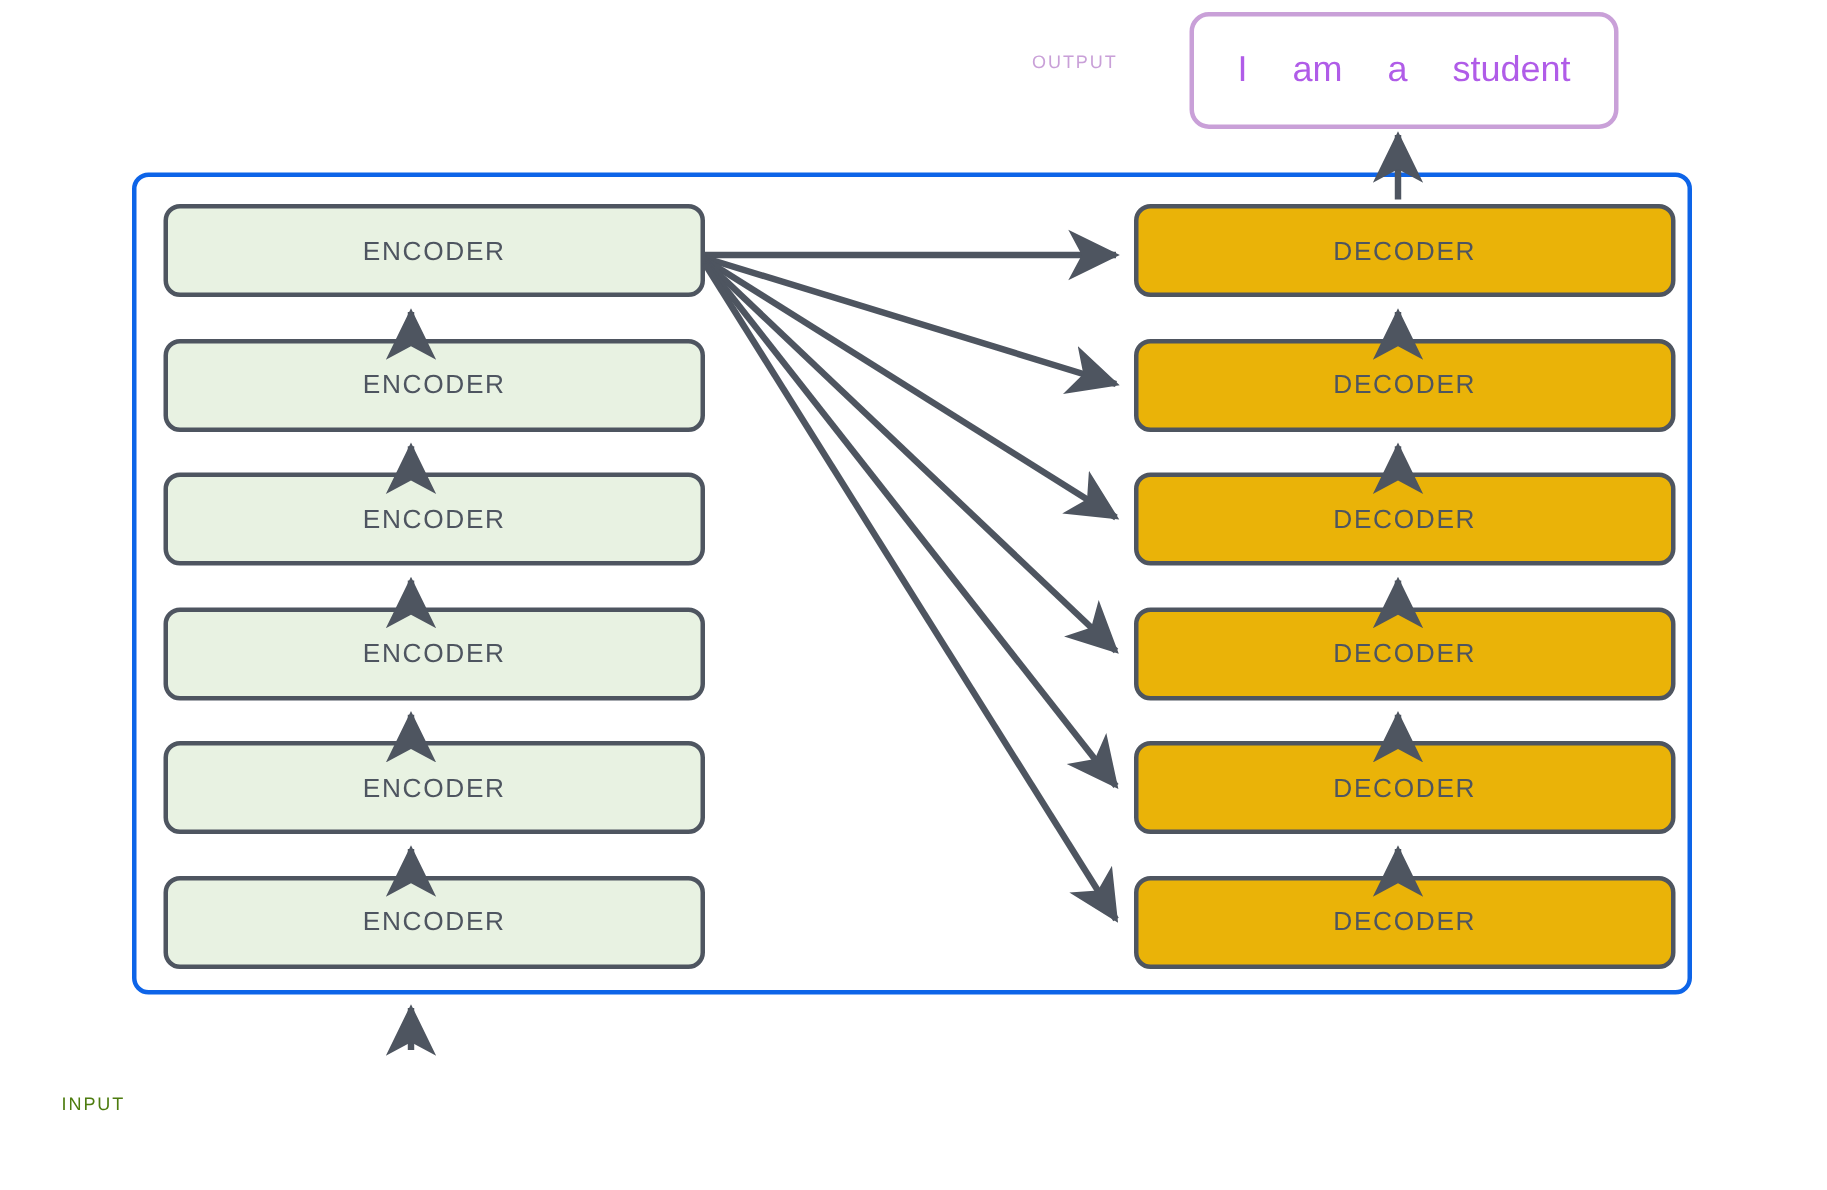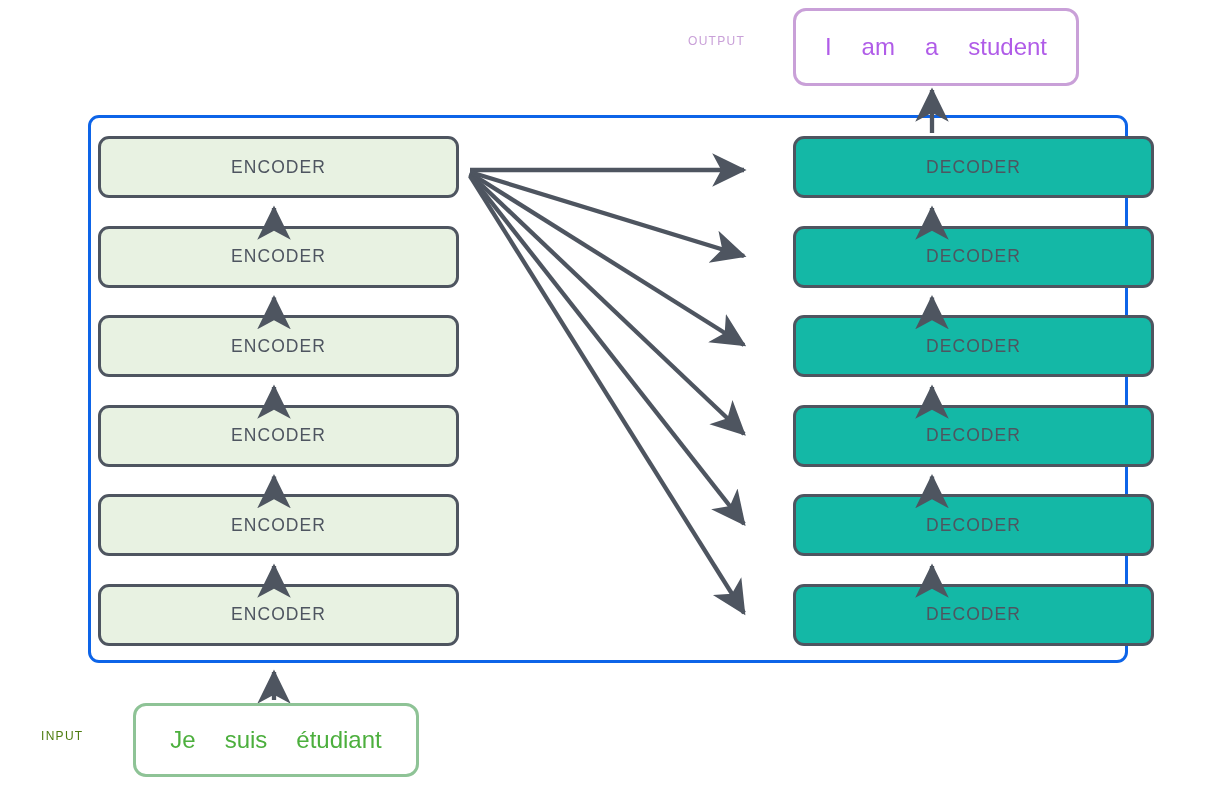--- a/index.html
+++ b/index.html
@@ -21,22 +21,22 @@
   .stack{position:absolute;}
   #encoder-stack{left:98px;top:136px;width:361px;}
   #decoder-stack{left:756px;top:136px;width:361px;}
 
   .block{
     position:absolute;left:0;width:361px;height:62px;
     border:3px solid #4e5560;border-radius:11px;box-sizing:border-box;
     display:flex;align-items:center;justify-content:center;
     font-size:17.5px;letter-spacing:1.1px;color:#4e5560;
   }
-  .block.enc{background:#e8f2e2;}
-  .block.dec{background:#14b8a6;margin-left:37px;}
+  .block.enc{background:#e8f2e2;margin-left:11px;}
+  .block.dec{background:#eab308;}
 
   
   .io-box{
     position:absolute;border-width:3px;border-style:solid;border-radius:13px;
     box-sizing:border-box;background:#fff;
     display:flex;align-items:center;justify-content:center;
   }
   #output-box{left:793px;top:8px;width:286px;height:78px;border-color:#c9a0d8;}
   #input-box{left:133px;top:703px;width:286px;height:74px;border-color:#8ec396;}
 
@@ -142,21 +142,14 @@
   <div class="io-box" id="output-box">
     <div class="token-row">
       <span class="token out">I</span>
       <span class="token out">am</span>
       <span class="token out">a</span>
       <span class="token out">student</span>
     </div>
   </div>
 
   <div class="io-label" id="input-label">INPUT</div>
-  <div class="io-box" id="input-box">
-    <div class="token-row">
-      <span class="token inp">Je</span>
-      <span class="token inp">suis</span>
-      <span class="token inp">étudiant</span>
-    </div>
-  </div>
 
 </div>
 
 </body></html>

